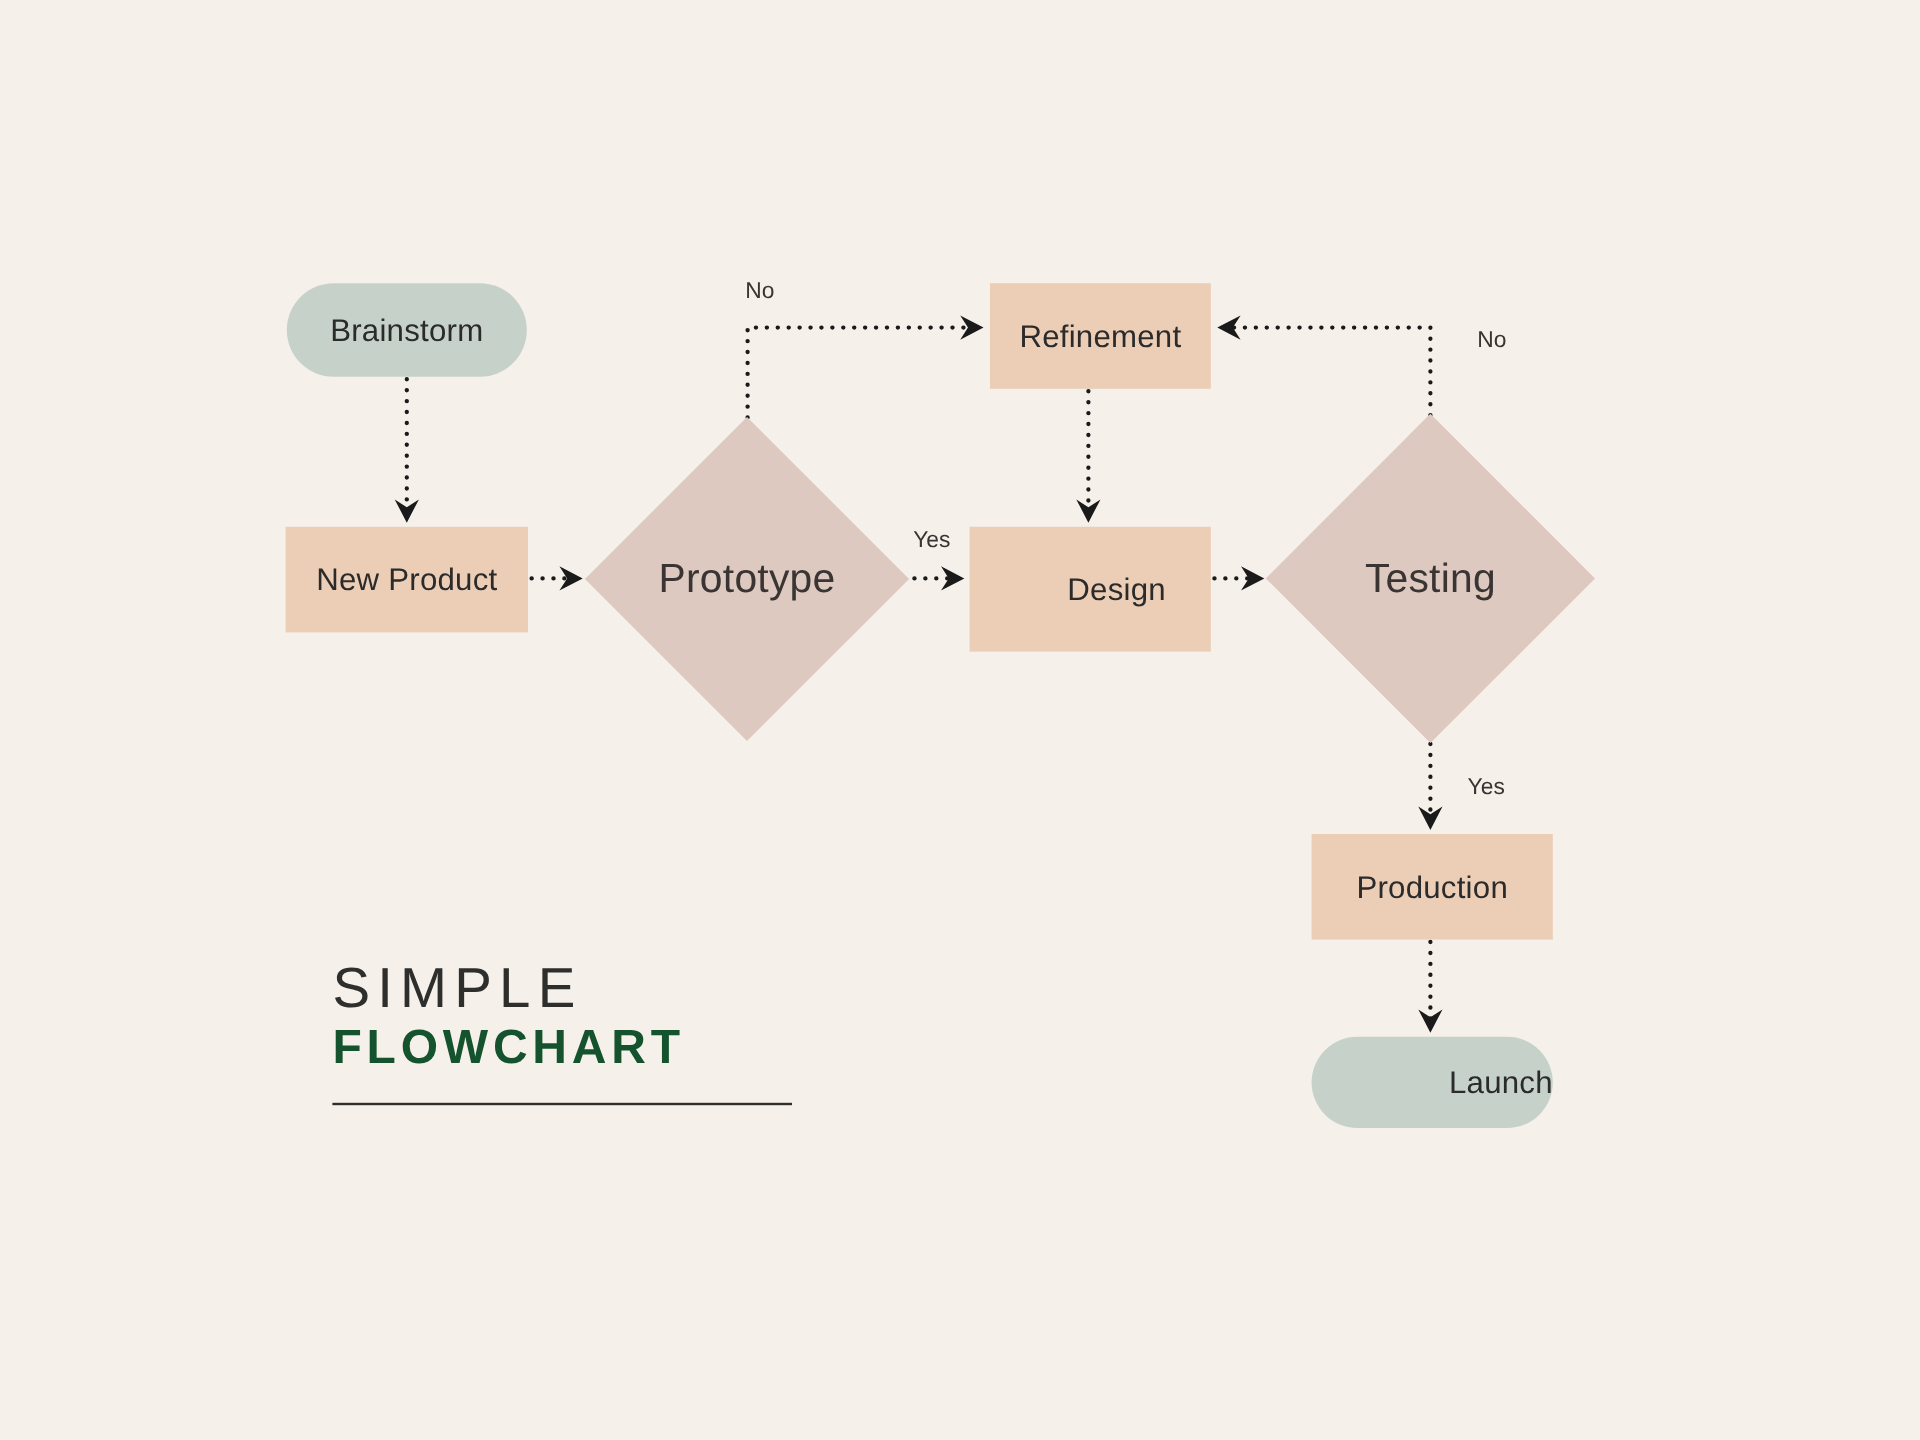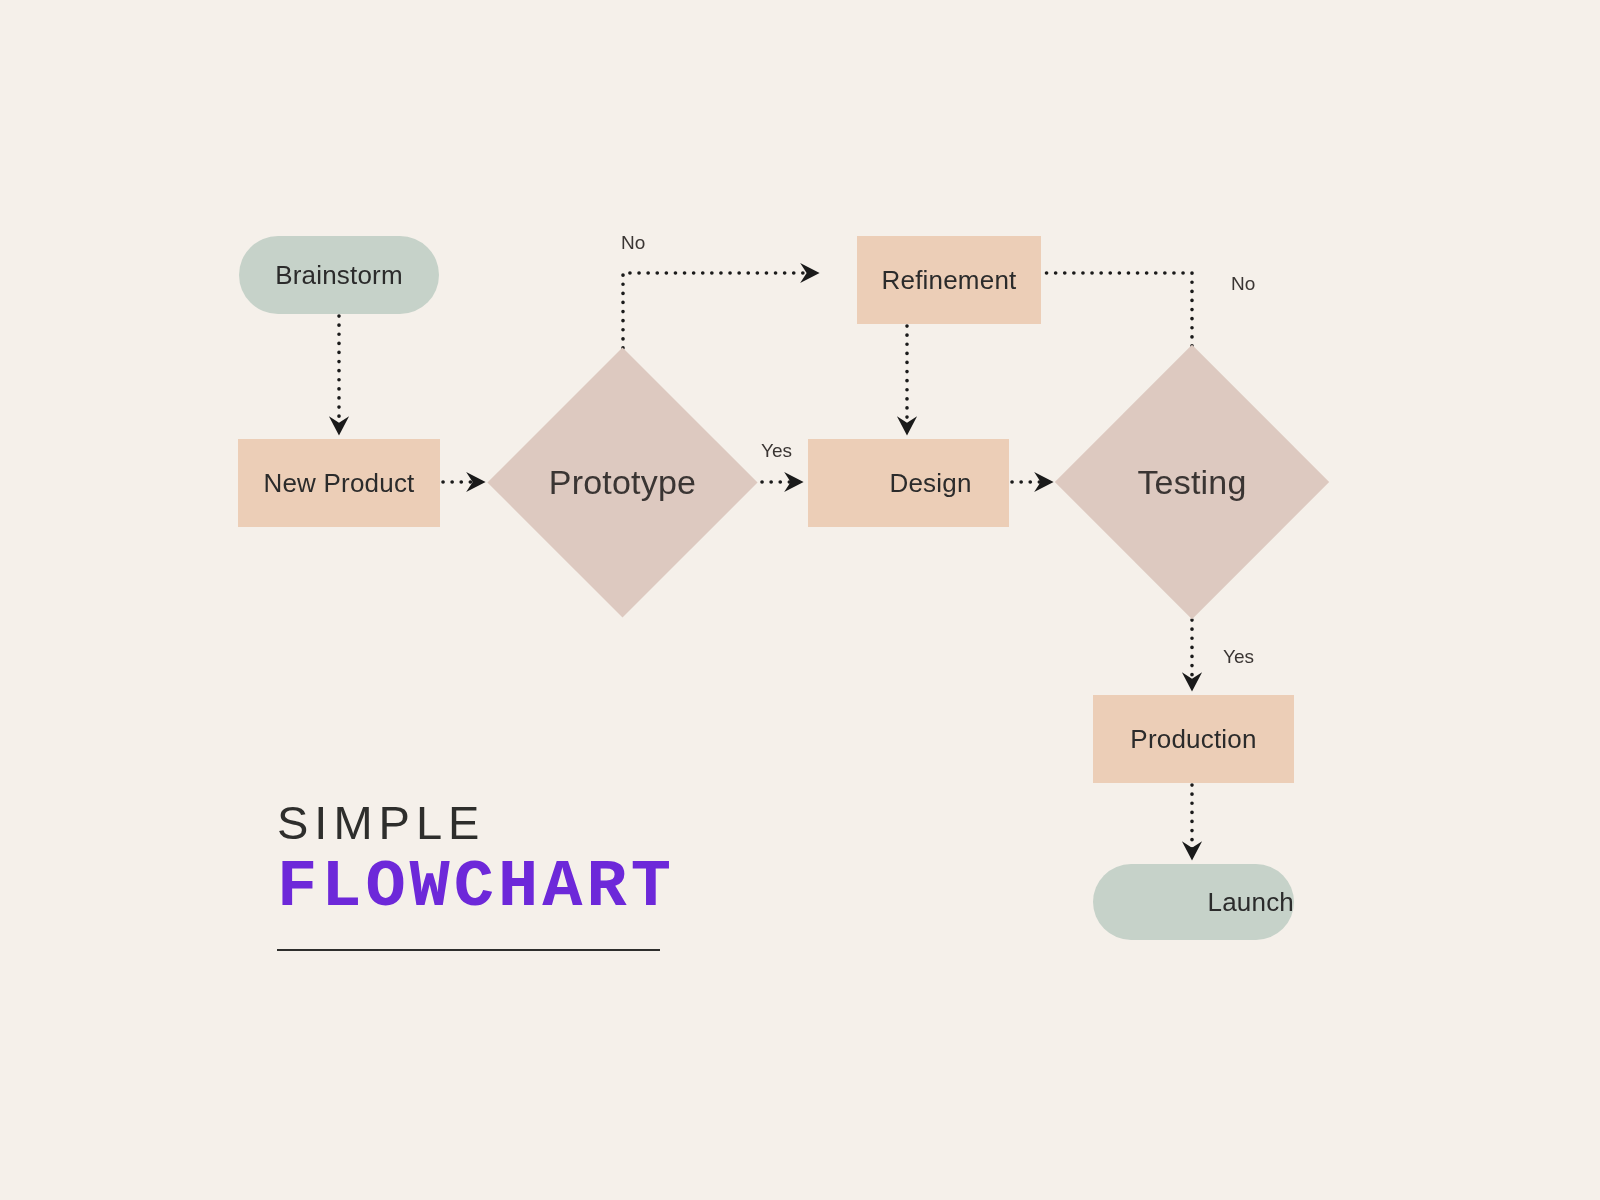--- a/index.html
+++ b/index.html
@@ -87,27 +87,27 @@
   }
   .title-line1 {
     font-size: 47px;
     font-weight: 400;
     letter-spacing: 6px;
     color: #2e2e2c;
     line-height: 1.05;
     font-family: "Liberation Sans", sans-serif;
   }
   .title-line2 {
-    font-size: 67px;
+    font-size: 40px;
     font-weight: 700;
     letter-spacing: 4px;
-    color: #6d28d9;
+    color: #14532d;
     line-height: 1.1;
     margin-top: 4px;
-    font-family: Liberation Mono, monospace;
+    font-family: Liberation Sans, sans-serif;
   }
   .title-rule {
     margin-top: 24px;
     width: 383px;
     height: 2px;
     background: #2e2e2c;
   }
 </style>
 </head>
 <body>
@@ -149,25 +149,25 @@
 
   <div class="node node-terminal" style="left:239px; top:236px; width:200px; height:78px;">
     <span>Brainstorm</span>
   </div>
 
   <div class="node-decision-wrap" style="left:527px; top:387px; width:191px; height:191px;">
     <div class="node-decision-shape"></div>
     <div class="node-decision-label">Prototype</div>
   </div>
 
-  <div class="node node-process" style="left:825px; top:236px; width:184px; height:88px;margin-left:32px;">
+  <div class="node node-process" style="left:825px; top:236px; width:184px; height:88px;">
     <span>Refinement</span>
   </div>
 
-  <div class="node node-process" style="left:808px; top:439px; width:201px; height:88px;padding-left:44px;">
+  <div class="node node-process" style="left:808px; top:439px; width:201px; height:104px;padding-left:44px;">
     <span>Design</span>
   </div>
 
   <div class="node-decision-wrap" style="left:1095px; top:385px; width:194px; height:194px;">
     <div class="node-decision-shape"></div>
     <div class="node-decision-label">Testing</div>
   </div>
 
   <div class="node node-process" style="left:1093px; top:695px; width:201px; height:88px;">
     <span>Production</span>

